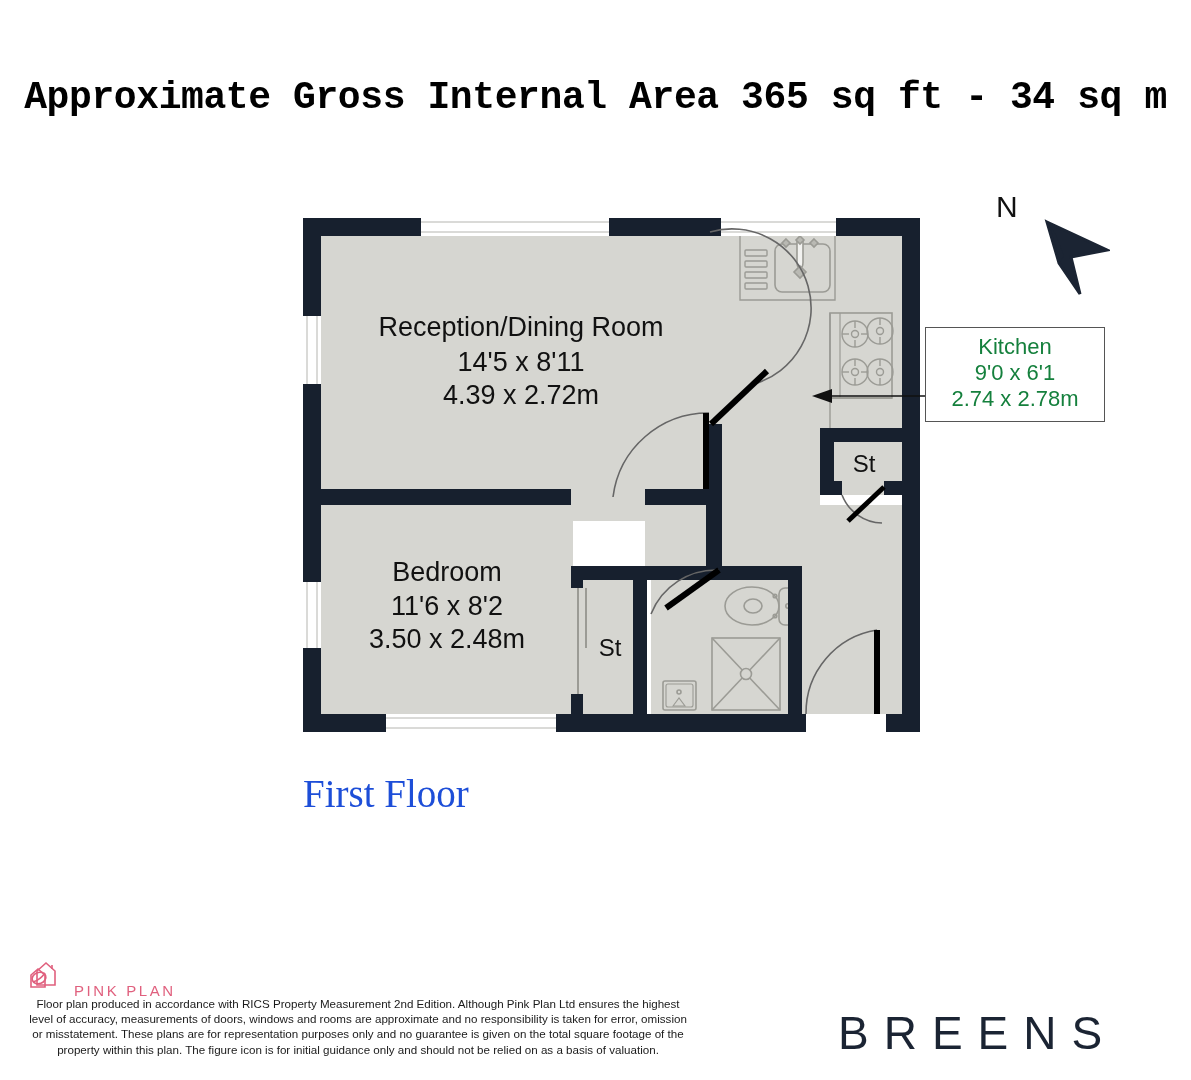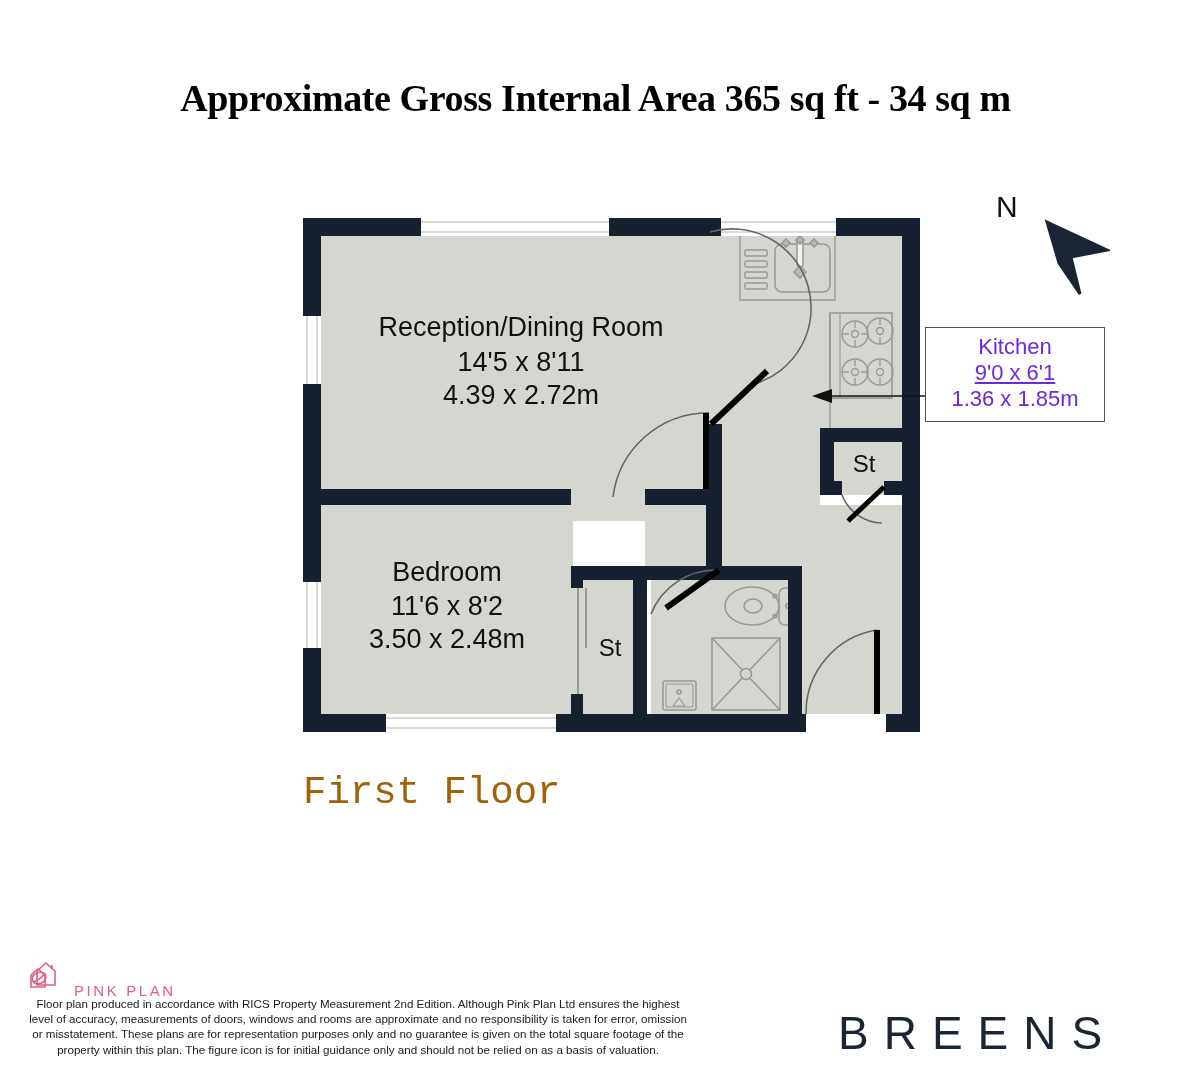--- a/index.html
+++ b/index.html
@@ -17,21 +17,21 @@
     overflow: hidden;
   }
 
   
   #plan-title {
     position: absolute;
     left: 0;
     top: 76px;
     width: 1191px;
     text-align: center;
-    font-family: Liberation Serif, serif;
+    font-family: Liberation Mono, monospace;
     font-weight: bold;
     font-size: 38px;
     letter-spacing: -0.4px;
     color: #000000;
     white-space: nowrap;
   }
 
   
   #floorplan-svg {
     position: absolute;
@@ -41,24 +41,24 @@
     height: 1080px;
     pointer-events: none;
   }
   #floorplan-svg text { pointer-events: none; }
 
   
   #floor-caption {
     position: absolute;
     left: 303px;
     top: 771px;
-    font-family: Liberation Mono, monospace;
+    font-family: Liberation Serif, serif;
     font-size: 39px;
     font-weight: 400;
-    color: #a16207;
+    color: #1d4ed8;
     letter-spacing: 0px;
   }
 
   
   #compass {
     position: absolute;
     left: 985px;
     top: 190px;
     width: 125px;
     height: 110px;
@@ -79,25 +79,25 @@
     left: 925px;
     top: 327px;
     width: 180px;
     padding: 6px 8px 9px 8px;
     background: #ffffff;
     border: 1px solid #555555;
     text-align: center;
     font-family: "Liberation Sans", sans-serif;
     font-size: 21px;
     line-height: 26px;
-    color: #6d28d9;
+    color: #15803d;
     box-sizing: border-box;
   }
   #kitchen-callout .kc-name { font-size: 22px; }
-  #kitchen-callout .kc-imp  { font-size: 22px; text-decoration: underline; }
+  #kitchen-callout .kc-imp  { font-size: 22px; }
   #kitchen-callout .kc-met  { font-size: 22px; }
 
   
   #pinkplan-logo {
     position: absolute;
     left: 28px;
     top: 950px;
     display: flex;
     align-items: center;
     gap: 12px;
@@ -344,21 +344,21 @@
     <text x="447" y="648" font-size="27">3.50 x 2.48m</text>
 
     <text x="864" y="472" font-size="24">St</text>
     <text x="610" y="656" font-size="24">St</text>
   </g>
 </svg>
 
 <div id="kitchen-callout">
   <div class="kc-name">Kitchen</div>
   <div class="kc-imp">9'0 x 6'1</div>
-  <div class="kc-met">1.36 x 1.85m</div>
+  <div class="kc-met">2.74 x 2.78m</div>
 </div>
 
 <div id="floor-caption">First Floor</div>
 
 <div id="compass">
   <div id="compass-label">N</div>
   <svg width="125" height="110" viewBox="0 0 125 110">
     <polygon points="62,32 122,60 86,67 95,104 74,73 62,32" fill="#1b2433"></polygon>
     <polygon points="62,32 74,73 79,66 71,45 62,32" fill="#1b2433"></polygon>
     <path d="M62 32 L122 60 L86 67 L95 104 L74 73 Z" fill="none" stroke="#1b2433" stroke-width="3" stroke-linejoin="miter"></path>

